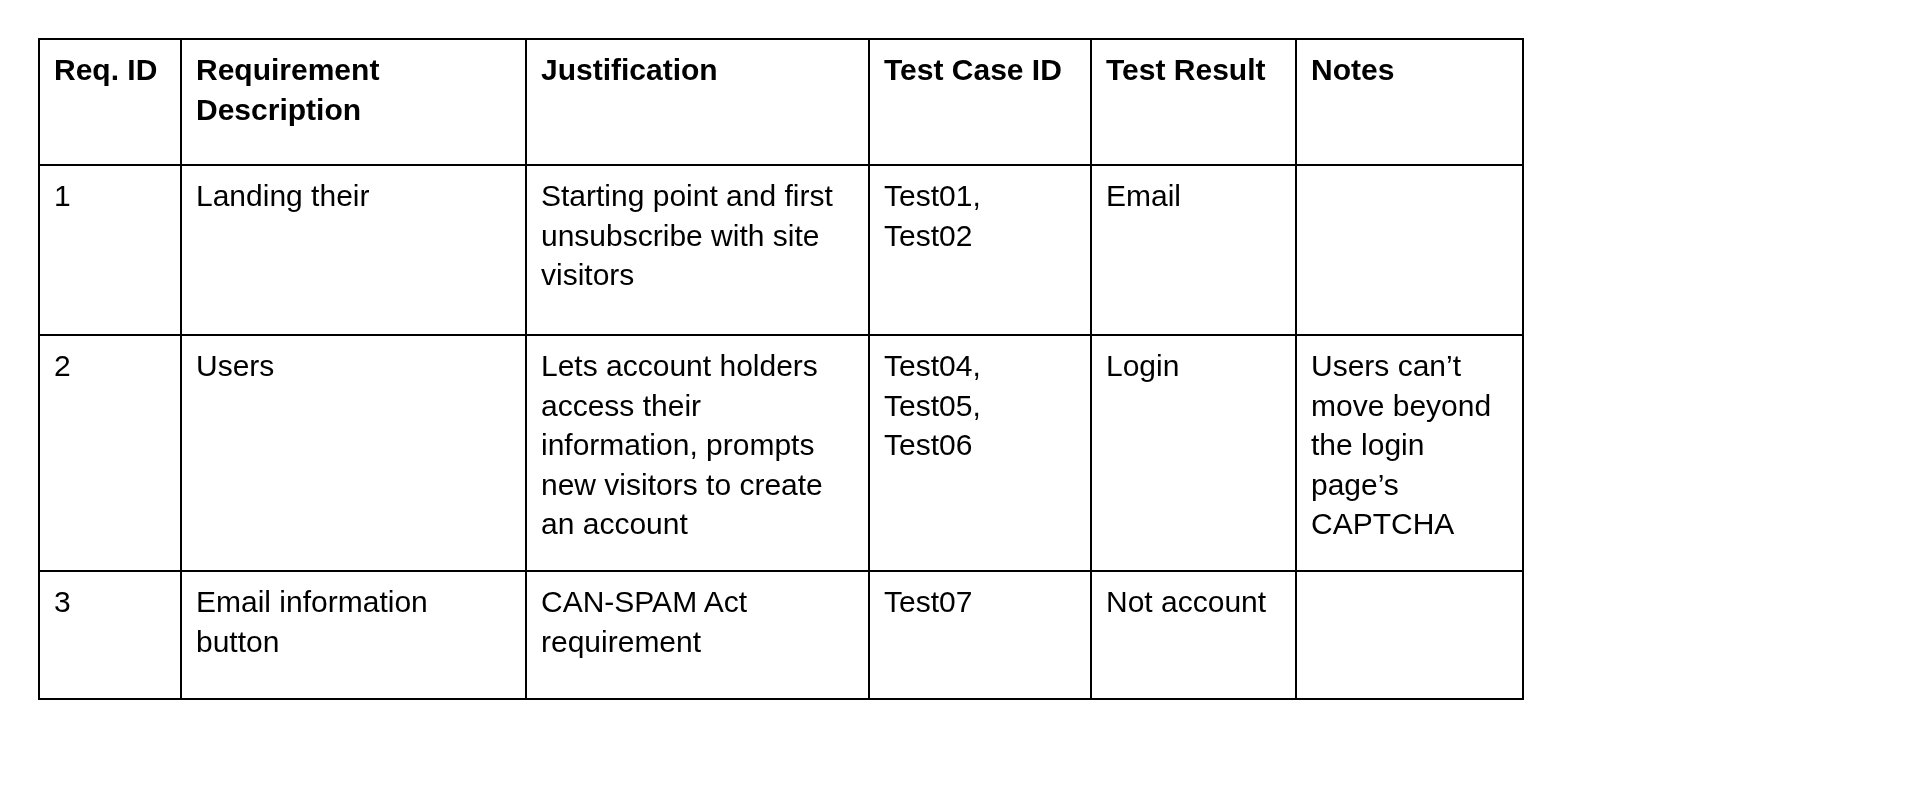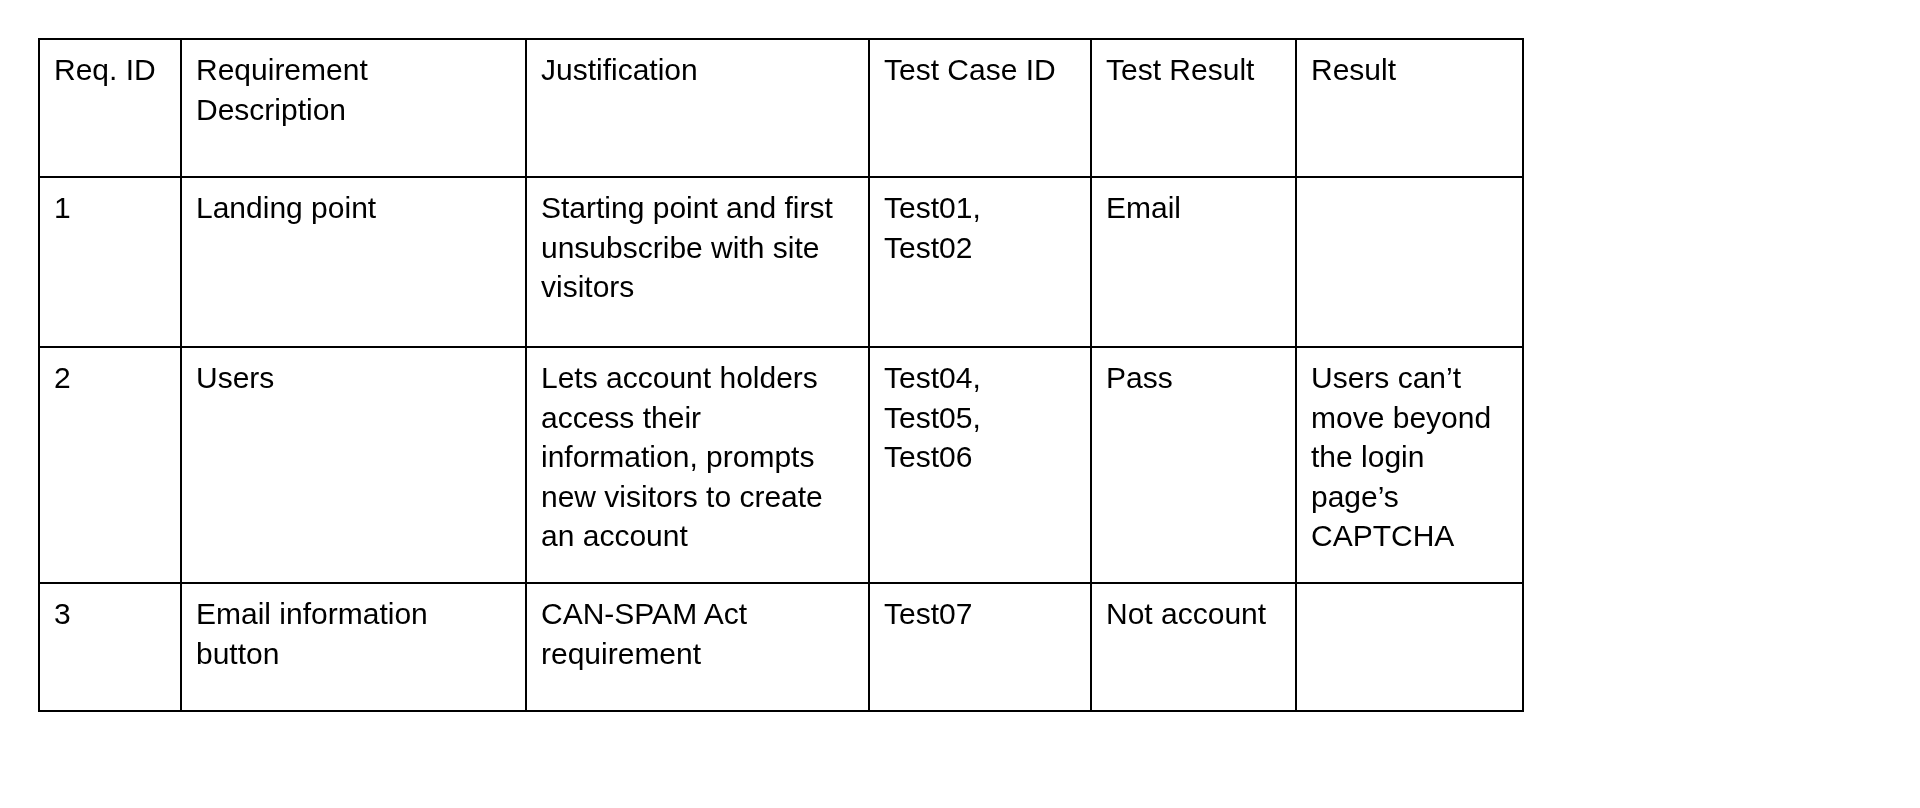--- a/index.html
+++ b/index.html
@@ -35,22 +35,22 @@
     vertical-align: top;
     padding: 10px 14px 18px 14px;
     font-size: 30px;
     line-height: 1.32;
     text-align: left;
     color: #000000;
     background: #ffffff;
     word-wrap: break-word;
   }
   table.req-table th {
-    font-weight: normal;
-    padding-bottom: 26px;
+    font-weight: bold;
+    padding-bottom: 14px;
   }
   
   col.c-reqid   { width: 142px; }
   col.c-desc    { width: 345px; }
   col.c-just    { width: 343px; }
   col.c-tcid    { width: 222px; }
   col.c-result  { width: 205px; }
   col.c-notes   { width: 227px; }
 
   tr.row-1 td { height: 140px; }
@@ -72,38 +72,38 @@
       <col class="c-result">
       <col class="c-notes">
     </colgroup>
     <thead>
       <tr class="header-row">
         <th>Req. ID</th>
         <th>Requirement Description</th>
         <th>Justification</th>
         <th>Test Case ID</th>
         <th>Test Result</th>
-        <th>Result</th>
+        <th>Notes</th>
       </tr>
     </thead>
     <tbody>
       <tr class="row-1">
         <td>1</td>
-        <td>Landing point</td>
+        <td>Landing their</td>
         <td>Starting point and first unsubscribe with site visitors</td>
         <td>Test01, Test02</td>
         <td>Email</td>
         <td></td>
       </tr>
       <tr class="row-2">
         <td>2</td>
         <td>Users</td>
         <td>Lets account holders access their information, prompts new visitors to create an account</td>
         <td>Test04, Test05, Test06</td>
-        <td>Pass</td>
+        <td>Login</td>
         <td>Users can’t move beyond the login page’s CAPTCHA</td>
       </tr>
       <tr class="row-3">
         <td>3</td>
         <td>Email information button</td>
         <td>CAN-SPAM Act requirement</td>
         <td>Test07</td>
         <td>Not account</td>
         <td></td>
       </tr>

